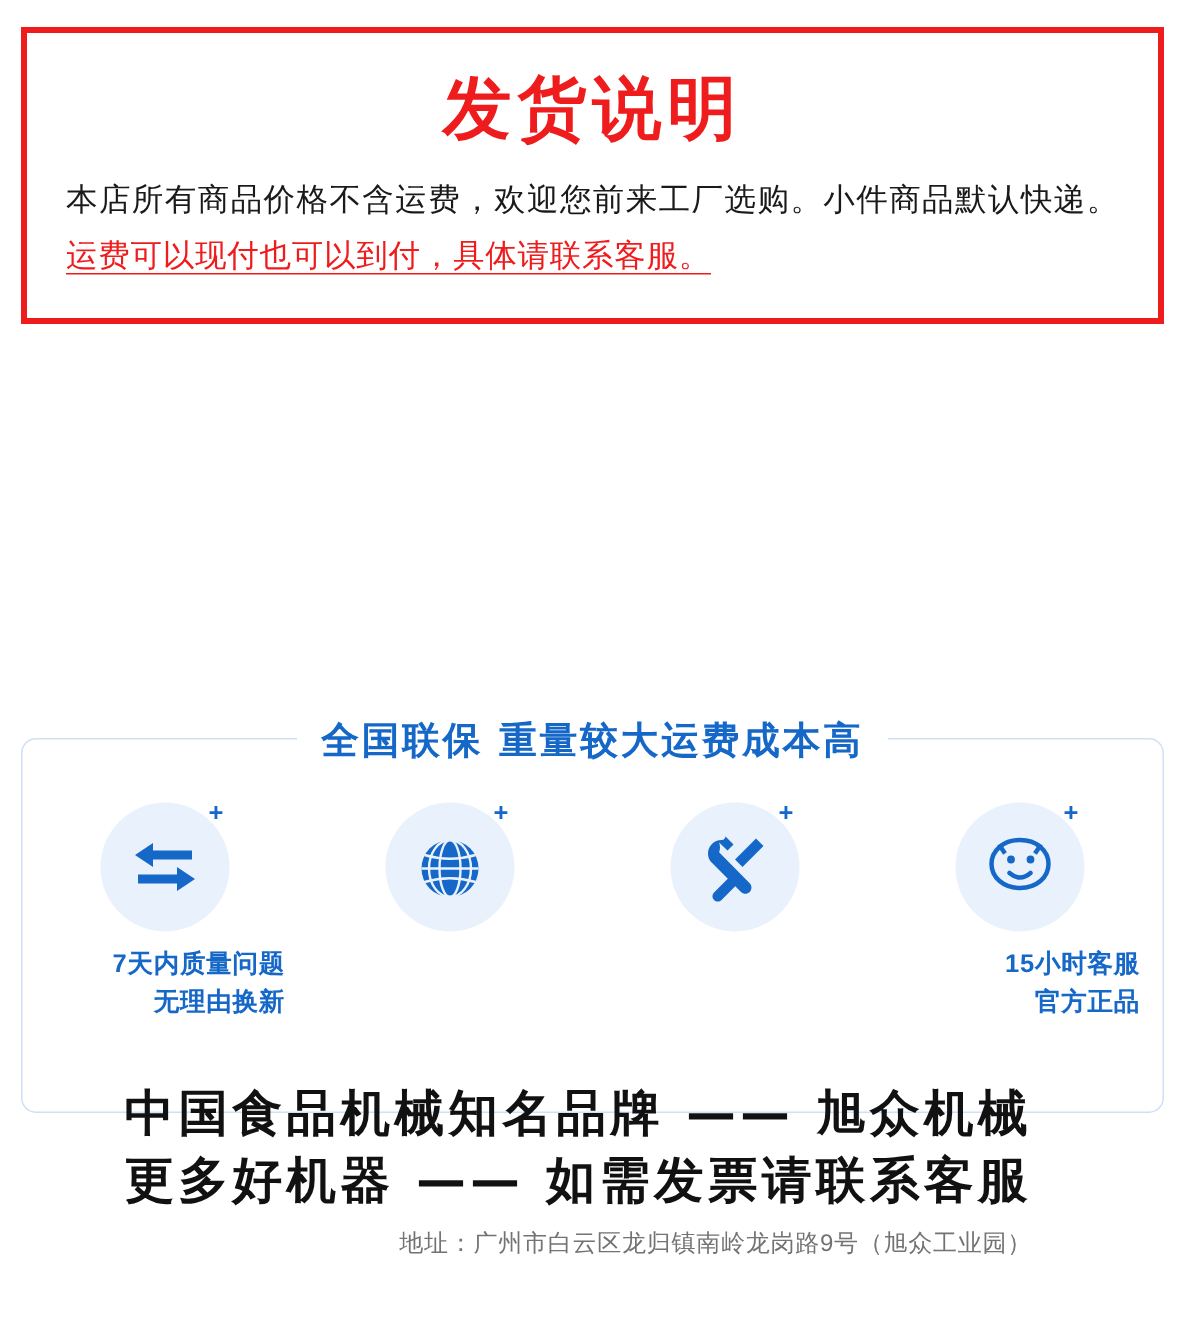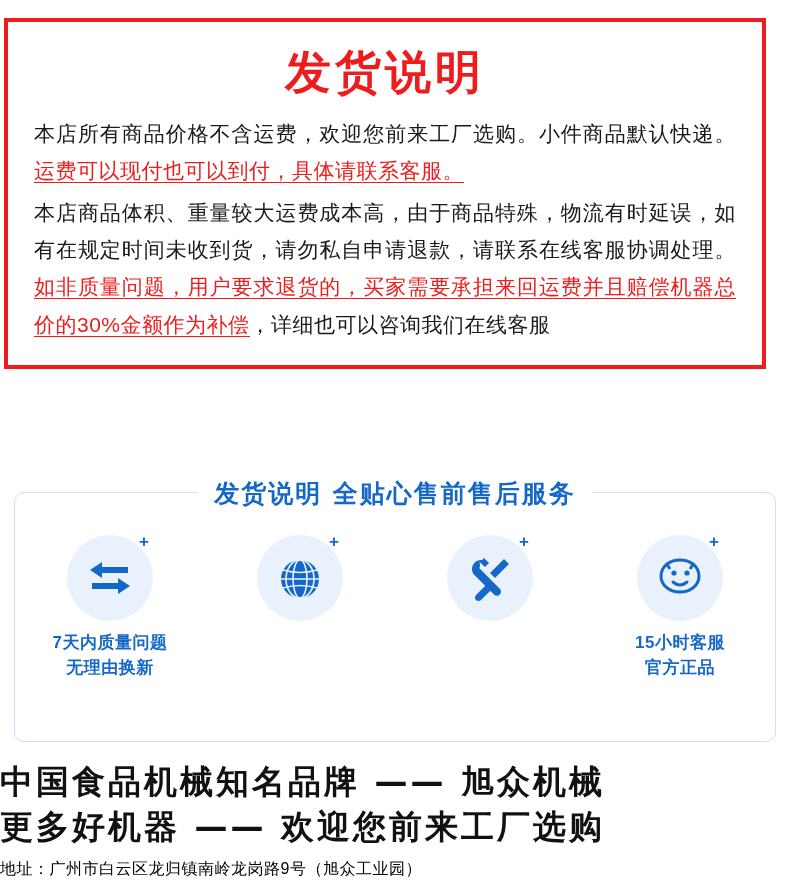--- a/index.html
+++ b/index.html
@@ -17,21 +17,21 @@
   .page {
     position: relative;
     width: 790px;
     height: 889px;
     background: #ffffff;
   }
 
   
   .notice-box {
     position: absolute;
-    left: 4px;
+    left: 14px;
     top: 18px;
     width: 762px;
     box-sizing: border-box;
     border: 4px solid #ee1c1c;
     background: #ffffff;
     padding: 18px 26px 22px 26px;
   }
   .notice-title {
     text-align: center;
     color: #ee1c1c;
@@ -115,66 +115,64 @@
     font-size: 17px;
     font-weight: bold;
     line-height: 1;
   }
   .service-label {
     color: #1668c8;
     font-size: 17px;
     line-height: 1.45;
     font-weight: bold;
     letter-spacing: 0.5px;
+    text-align: right;
   }
 
   
   .brand-block {
     position: absolute;
     left: 0;
-    top: 760px;
+    top: 720px;
     width: 688px;
-    text-align: left;
+    text-align: right;
   }
   .brand-line {
     font-size: 33px;
     font-weight: bold;
     color: #111111;
     letter-spacing: 3px;
     line-height: 1.35;
     font-family: "DejaVu Sans", "Liberation Sans", sans-serif;
     white-space: nowrap;
   }
   .brand-address {
     margin-top: 10px;
     font-size: 16px;
-    color: #000000;
+    color: #737373;
     letter-spacing: 0.5px;
   }
 </style>
 </head>
 <body>
 
 <div class="page">
 
   <div class="notice-box">
     <div class="notice-title">发货说明</div>
 
     <p class="notice-para">
       <span>本店所有商品价格不含运费，欢迎您前来工厂选购。小件商品默认快递。</span><span class="hl">运费可以现付也可以到付，具体请联系客服。</span>
     </p>
 
-    <p class="notice-para">
-      <span>本店商品体积、重量较大运费成本高，由于商品特殊，物流有时延误，如有在规定时间未收到货，请勿私自申请退款，请联系在线客服协调处理。</span><span class="hl">如非质量问题，用户要求退货的，买家需要承担来回运费并且赔偿机器总价的30%金额作为补偿</span><span>，详细也可以咨询我们在线客服</span>
-    </p>
   </div>
 
   <div class="service-band">
     <div class="service-title-wrap">
-      <span class="service-title">发货说明  全贴心售前售后服务</span>
+      <span class="service-title">全国联保  重量较大运费成本高</span>
     </div>
 
     <div class="service-items">
 
       <div class="service-item">
         <div class="icon-circle">
           <svg width="52" height="44" viewBox="0 0 52 44" aria-hidden="true">
             <g fill="#1668c8">
               <polygon points="6,14 18,6 18,11 44,11 44,17 18,17 18,22"></polygon>
               <polygon points="46,30 34,22 34,27 8,27 8,33 34,33 34,38"></polygon>
@@ -233,17 +231,17 @@
           <span style="white-space:pre-line">15小时客服
 官方正品</span>
         </div>
       </div>
 
     </div>
   </div>
 
   <div class="brand-block">
     <div class="brand-line">中国食品机械知名品牌 —— 旭众机械</div>
-    <div class="brand-line">更多好机器 —— 欢迎您前来工厂选购</div>
+    <div class="brand-line">更多好机器 —— 如需发票请联系客服</div>
     <div class="brand-address">地址：广州市白云区龙归镇南岭龙岗路9号（旭众工业园）</div>
   </div>
 
 </div>
 
 </body></html>

